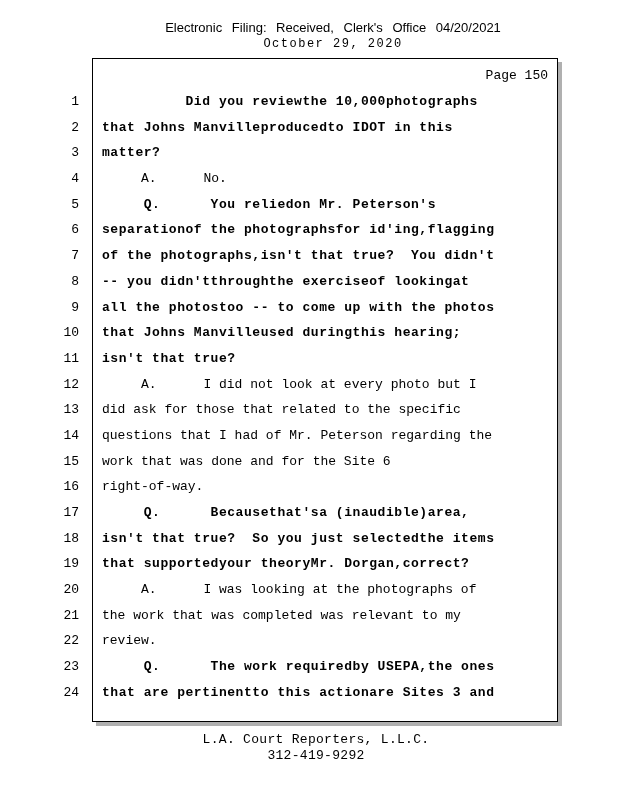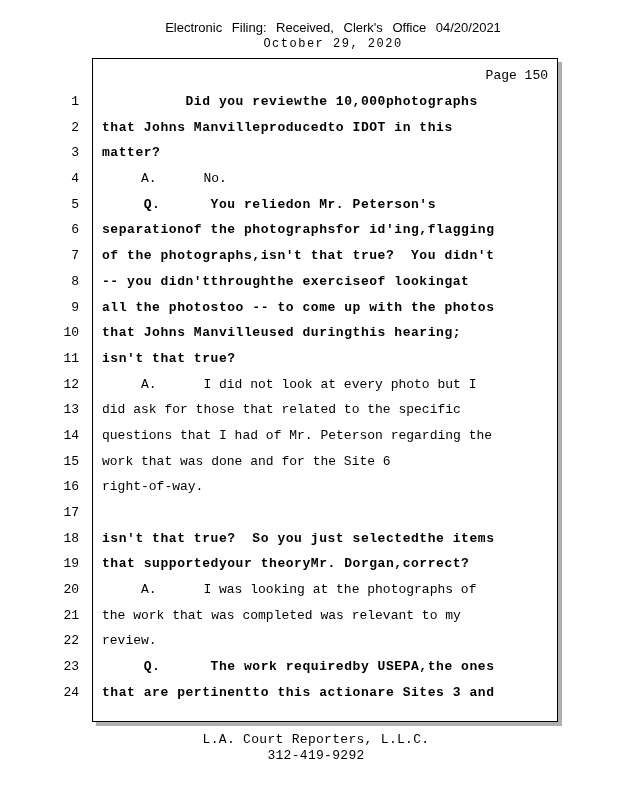--- a/index.html
+++ b/index.html
@@ -183,20 +183,21 @@
         <div class="row">
           <span class="num">15</span>
           <span class="text">work that was done and for the Site 6</span>
         </div>
         <div class="row">
           <span class="num">16</span>
           <span class="text">right-of-way.</span>
         </div>
         <div class="row">
           <span class="num">17</span>
+          <span class="text bold">     Q.      Becausethat'sa (inaudible)area,</span>
         </div>
         <div class="row">
           <span class="num">18</span>
           <span class="text bold">isn't that true?  So you just selectedthe items</span>
         </div>
         <div class="row">
           <span class="num">19</span>
           <span class="text bold">that supportedyour theoryMr. Dorgan,correct?</span>
         </div>
         <div class="row">

